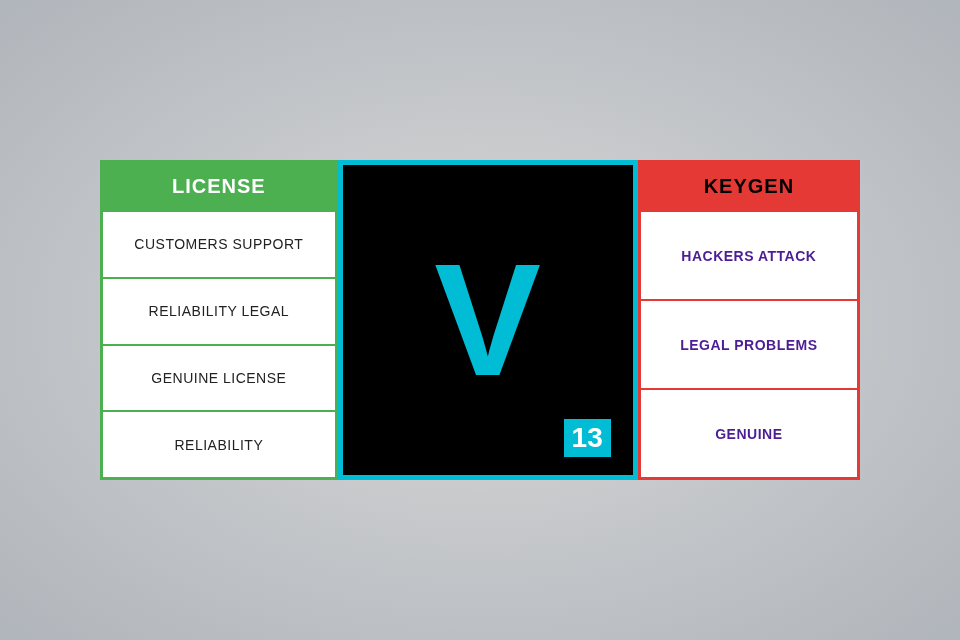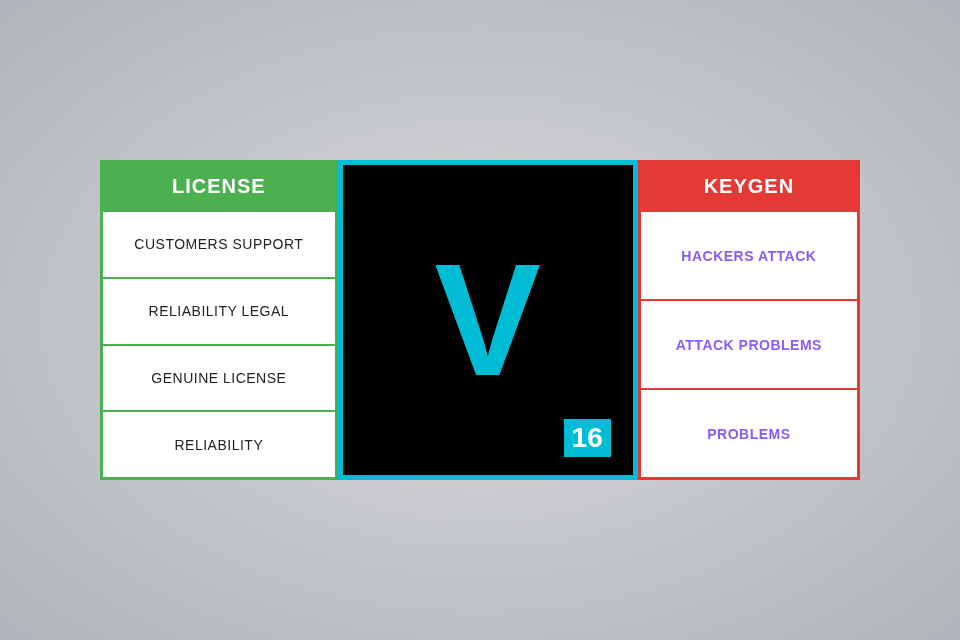--- a/index.html
+++ b/index.html
@@ -91,61 +91,61 @@
     
     .keygen-col {
       display: flex;
       flex-direction: column;
       width: 230px;
       border: 3px solid #e53935;
     }
 
     .keygen-header {
       background-color: #e53935;
-      color: #ffffff;
+      color: #000000;
       text-align: center;
       padding: 12px 0;
       font-size: 20px;
       font-weight: bold;
       letter-spacing: 1px;
     }
 
     .keygen-item {
       background: #fff;
       border-top: 2px solid #e53935;
       flex: 1;
       display: flex;
       align-items: center;
       justify-content: center;
       font-size: 14px;
       font-weight: bold;
       letter-spacing: 0.5px;
-      color: #8b5cf6;
+      color: #4c1d95;
       text-align: center;
       padding: 8px;
     }
   </style>
 </head>
 <body>
 
 <div class="comparison-container">
 
   <div class="license-col">
     <div class="license-header">LICENSE</div>
     <div class="license-item">CUSTOMERS SUPPORT</div>
     <div class="license-item">RELIABILITY LEGAL</div>
     <div class="license-item">GENUINE LICENSE</div>
     <div class="license-item">RELIABILITY</div>
   </div>
 
   <div class="center-logo">
     <div class="logo-v">V</div>
-    <div class="logo-version">16</div>
+    <div class="logo-version">13</div>
   </div>
 
   <div class="keygen-col">
     <div class="keygen-header">KEYGEN</div>
     <div class="keygen-item">HACKERS ATTACK</div>
-    <div class="keygen-item">ATTACK PROBLEMS</div>
-    <div class="keygen-item">PROBLEMS</div>
+    <div class="keygen-item">LEGAL PROBLEMS</div>
+    <div class="keygen-item">GENUINE</div>
   </div>
 
 </div>
 
 </body></html>

